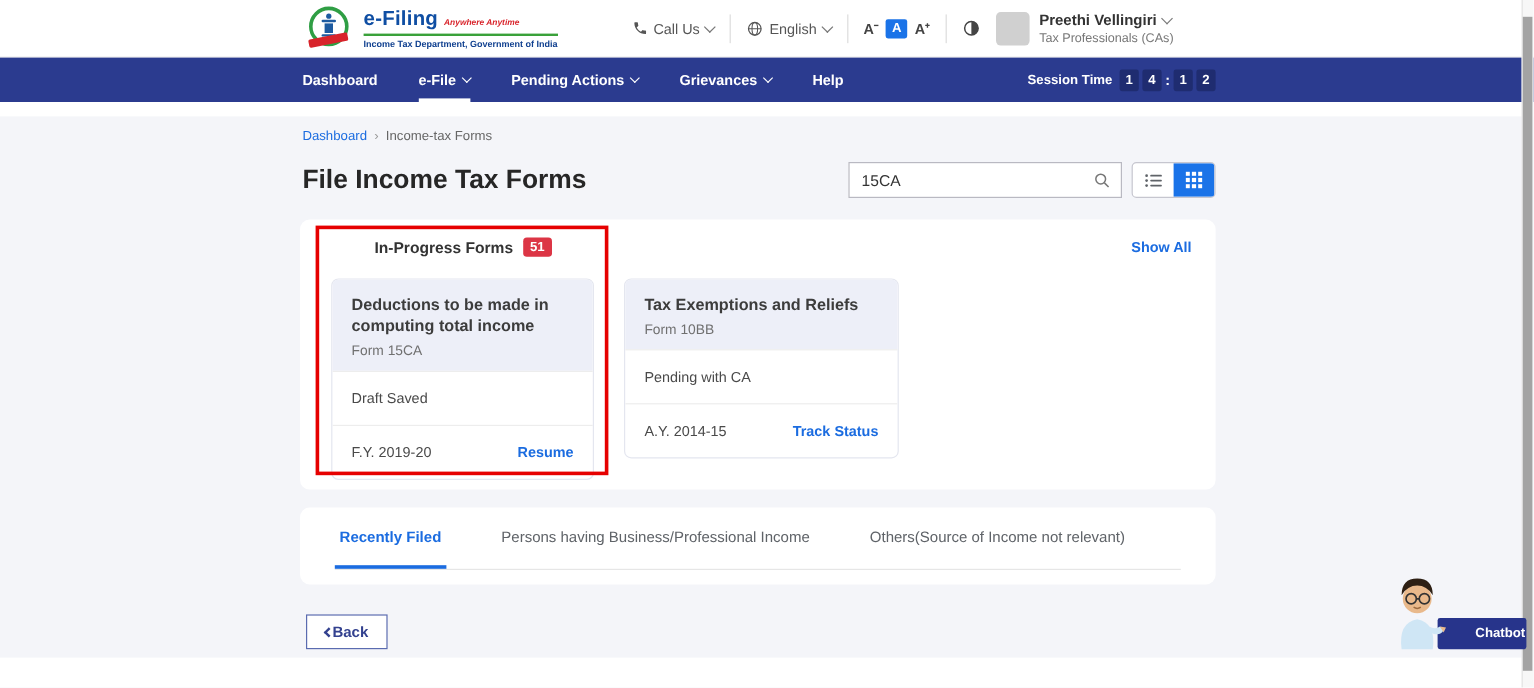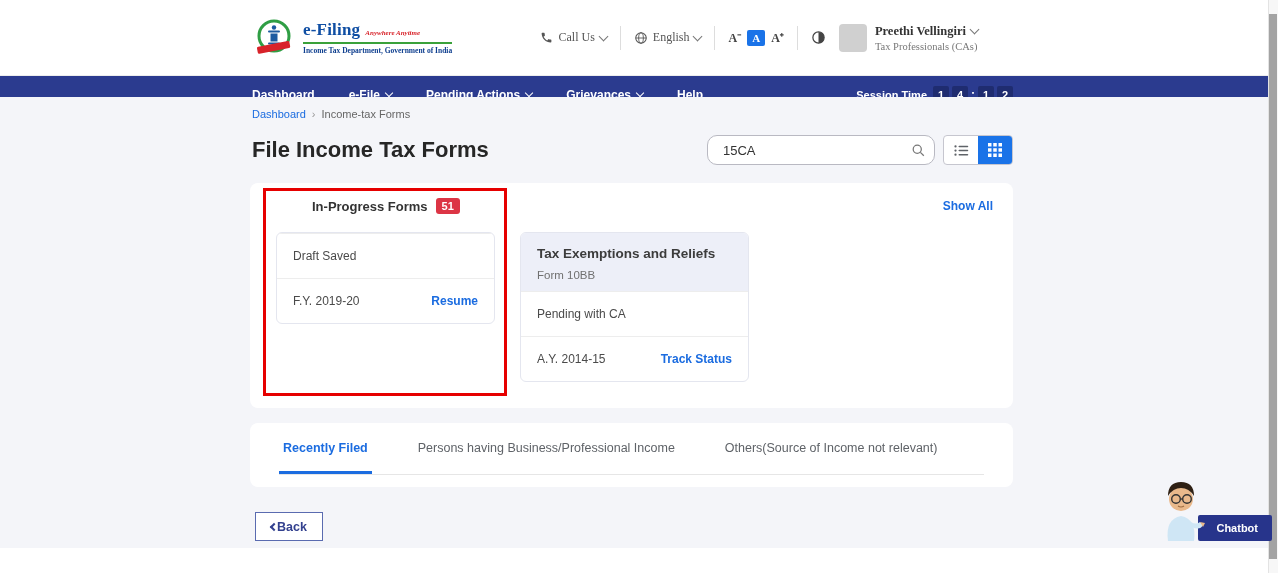--- a/index.html
+++ b/index.html
@@ -6,22 +6,22 @@
   html,body { width:1278px; height:573px; }
   body {
     font-family: "Liberation Sans", sans-serif;
     background:#ffffff;
     position:relative;
     overflow:hidden;
     color:#333;
   }
   
   .topbar {
-    height:76px; background:#fff; display:flex; align-items:center;
-    padding:0 300px 0 253px; border-bottom:1px solid #ededed;font-family:Liberation Serif, serif;
+    height:48px; background:#fff; display:flex; align-items:center;
+    padding:0 300px 0 253px; border-bottom:1px solid #ededed;
   }
   .logo { display:flex; align-items:center; gap:8px; }
   .logo-text { display:flex; flex-direction:column; }
   .logo-line1 { display:flex; align-items:baseline; gap:5px; border-bottom:2px solid #3aa13a; padding-bottom:2px; }
   .logo-title { color:#0f4ea3; font-size:17px; font-weight:bold; letter-spacing:.2px; }
   .logo-tagline { color:#d8232a; font-size:7px; font-style:italic; font-weight:bold; }
   .logo-subtitle { color:#0f3f8f; font-size:7.5px; font-weight:bold; margin-top:2px; }
   .top-right { margin-left:auto; display:flex; align-items:center; gap:13px; font-size:12px; color:#555; }
   .top-item { display:flex; align-items:center; gap:5px; cursor:pointer;justify-content:center; }
   .vdiv { width:1px; height:24px; background:#ddd; }
@@ -52,22 +52,22 @@
   .dsep { font-weight:bold; font-size:12px; }
   
   .content { position:absolute; top:97px; left:0; width:1278px; height:451px; background:#f4f5f9; }
   .breadcrumb { position:absolute; left:252px; top:11px; font-size:11px; display:flex; gap:6px; align-items:center; }
   .bc-home { color:#1b6ce0; cursor:pointer; }
   .bc-sep { color:#999; }
   .bc-cur { color:#666; }
   .title-row { position:absolute; left:252px; top:38px; width:761px; display:flex; justify-content:space-between; align-items:center; }
   .page-title { font-size:22px; font-weight:bold; color:#262626; }
   .search-area { display:flex; align-items:center; gap:8px; }
-  .search-box { width:228px; height:30px; background:#fff; border:1px solid #b9b9c2; border-radius:10px;
-                display:flex; align-items:center; padding:0 8px 0 15px; }
+  .search-box { width:228px; height:30px; background:#fff; border:1px solid #b9b9c2; border-radius:0;
+                display:flex; align-items:center; padding:0 8px 0 10px; }
   .search-box input { border:none; outline:none; flex:1; font-size:13px; color:#333; font-family:inherit; background:transparent; }
   .toggle-group { display:flex; border:1px solid #c6c6cf; border-radius:4px; overflow:hidden; background:#fff; }
   .toggle-btn { width:34px; height:28px; display:flex; align-items:center; justify-content:center; cursor:pointer; }
   .toggle-btn.active { background:#1a73e8; }
   
   .panel1 { position:absolute; left:250px; top:86px; width:763px; height:225px;
             background:#fff; border-radius:8px; padding:15px 20px 16px 26px; }
   .section-head { display:flex; justify-content:space-between; align-items:center;padding-left:36px; }
   .sh-left { display:flex; align-items:center; gap:8px; }
   .sh-title { font-size:13px; font-weight:bold; color:#333; }
@@ -93,21 +93,21 @@
   
   .back-btn { position:absolute; left:255px; top:415px; height:29px; padding:0 15px;
               background:#fff; border:1px solid #5a6bb0; border-radius:0;
               display:flex; align-items:center; cursor:pointer;
               color:#33418f; font-size:12.5px; font-weight:bold; }
   .chev-left { width:6px; height:6px; border-left:2px solid #33418f; border-bottom:2px solid #33418f;
                transform:rotate(45deg); }
   
   .chat-ribbon { position:absolute; left:1198px; top:515px; width:74px; height:26px;
                  background:#27348b; color:#fff; font-size:11px; font-weight:bold;
-                 display:flex; align-items:center; justify-content:flex-end; padding-right:14px;
+                 display:flex; align-items:center; justify-content:flex-end; padding-right:1px;
                  border-radius:2px; cursor:pointer; z-index:5; }
   .chat-avatar { position:absolute; left:1158px; top:477px; z-index:6; cursor:pointer; }
   
   .scroll-track { position:absolute; right:0; top:0; width:10px; height:573px; background:#f7f7f7; border-left:1px solid #e3e3e3; }
   .scroll-thumb { position:absolute; right:1px; top:14px; width:8px; height:545px; background:#a3a3a3; }
 </style>
 </head>
 <body>
 
 <div class="topbar">
@@ -251,20 +251,24 @@
   <div class="panel1">
     <div class="section-head">
       <div class="sh-left">
         <span class="sh-title">In-Progress Forms</span>
         <span class="badge">51</span>
       </div>
       <span class="link">Show All</span>
     </div>
     <div class="cards">
       <div class="card">
+        <div class="card-header">
+          <div class="card-title">Deductions to be made in computing total income</div>
+          <div class="card-form">Form 15CA</div>
+        </div>
         <div class="card-row">Draft Saved</div>
         <div class="card-row card-footer">
           <span>F.Y. 2019-20</span>
           <span class="link">Resume</span>
         </div>
       </div>
       <div class="card card2">
         <div class="card-header">
           <div class="card-title">Tax Exemptions and Reliefs</div>
           <div class="card-form">Form 10BB</div>

